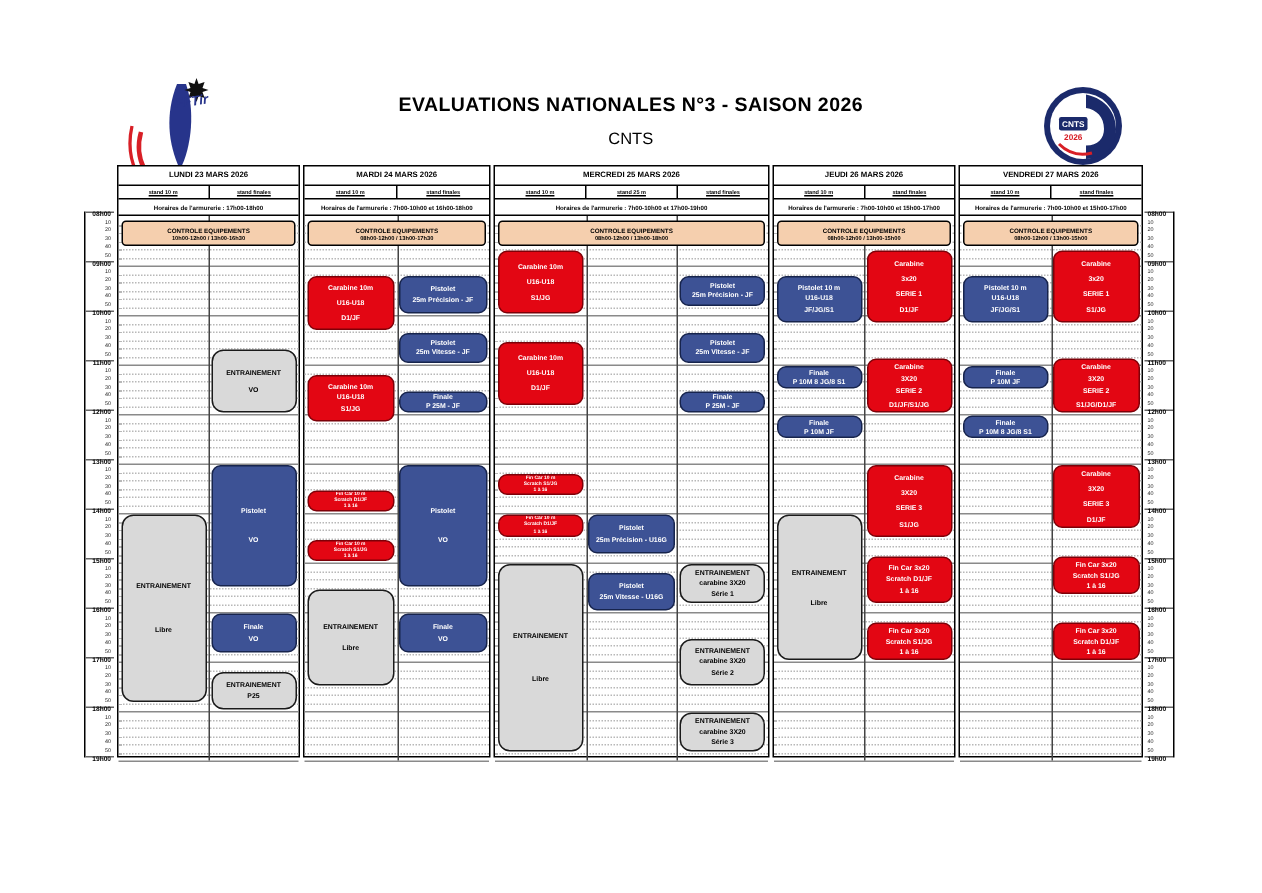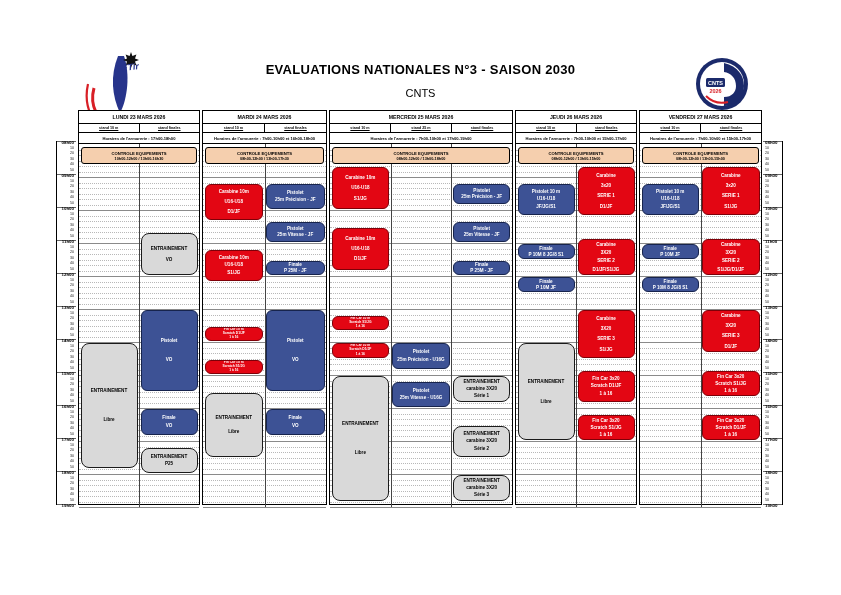--- a/index.html
+++ b/index.html
@@ -55,21 +55,21 @@
 
   <svg style="position:absolute;left:84px;top:50px;" width="60" height="86" viewBox="0 0 60 86">
     <path d="M10,38 C5,56 14,72 30,79" stroke="#d81f26" stroke-width="3" fill="none"></path>
     <path d="M4,34 C-1,56 9,77 26,83" stroke="#d81f26" stroke-width="2.2" fill="none"></path>
     <path d="M34,6 C26,26 28,46 36,63 C44,48 46,23 40,6 Z" fill="#27348b"></path>
     <path d="M36,63 C30,71 21,77 11,79" stroke="#27348b" stroke-width="2" fill="none"></path>
     <path d="M47,2 l1.4,4 4,-1.4 -1.4,4 4,1.4 -4,1.4 1.4,4 -4,-1.4 -1.4,4 -1.4,-4 -4,1.4 1.4,-4 -4,-1.4 4,-1.4 -1.4,-4 4,1.4 z" fill="#111"></path>
     <text x="33" y="22" font-size="9" font-style="italic" font-weight="bold" fill="#27348b" transform="rotate(-8 33 22)">FFTir</text>
   </svg>
 
-  <div class="title">EVALUATIONS NATIONALES  N°3 - SAISON 2030</div>
+  <div class="title">EVALUATIONS NATIONALES  N°3 - SAISON 2026</div>
   <div class="subtitle">CNTS</div>
 
   <svg style="position:absolute;left:695px;top:57px;" width="54" height="54" viewBox="0 0 54 54">
     <circle cx="27" cy="27" r="26" fill="#1b2a6b"></circle>
     <circle cx="27" cy="27" r="22" fill="#fff"></circle>
     <path d="M29,6 C43,9 49,19 49,29 C49,41 41,49 29,49 L29,40 C37,40 41,35 41,29 C41,21 36,16 29,15 Z" fill="#1b2a6b"></path>
     <rect x="11" y="21" width="19" height="9" rx="1.5" fill="#1b2a6b"></rect>
     <text x="20.5" y="27.8" font-size="5.5" font-weight="bold" fill="#fff" text-anchor="middle">CNTS</text>
     <text x="20.5" y="36" font-size="5.5" font-weight="bold" fill="#d81f26" text-anchor="middle">2026</text>
     <path d="M11,39 C17,45 25,47 33,45" stroke="#d81f26" stroke-width="2" fill="none"></path>

